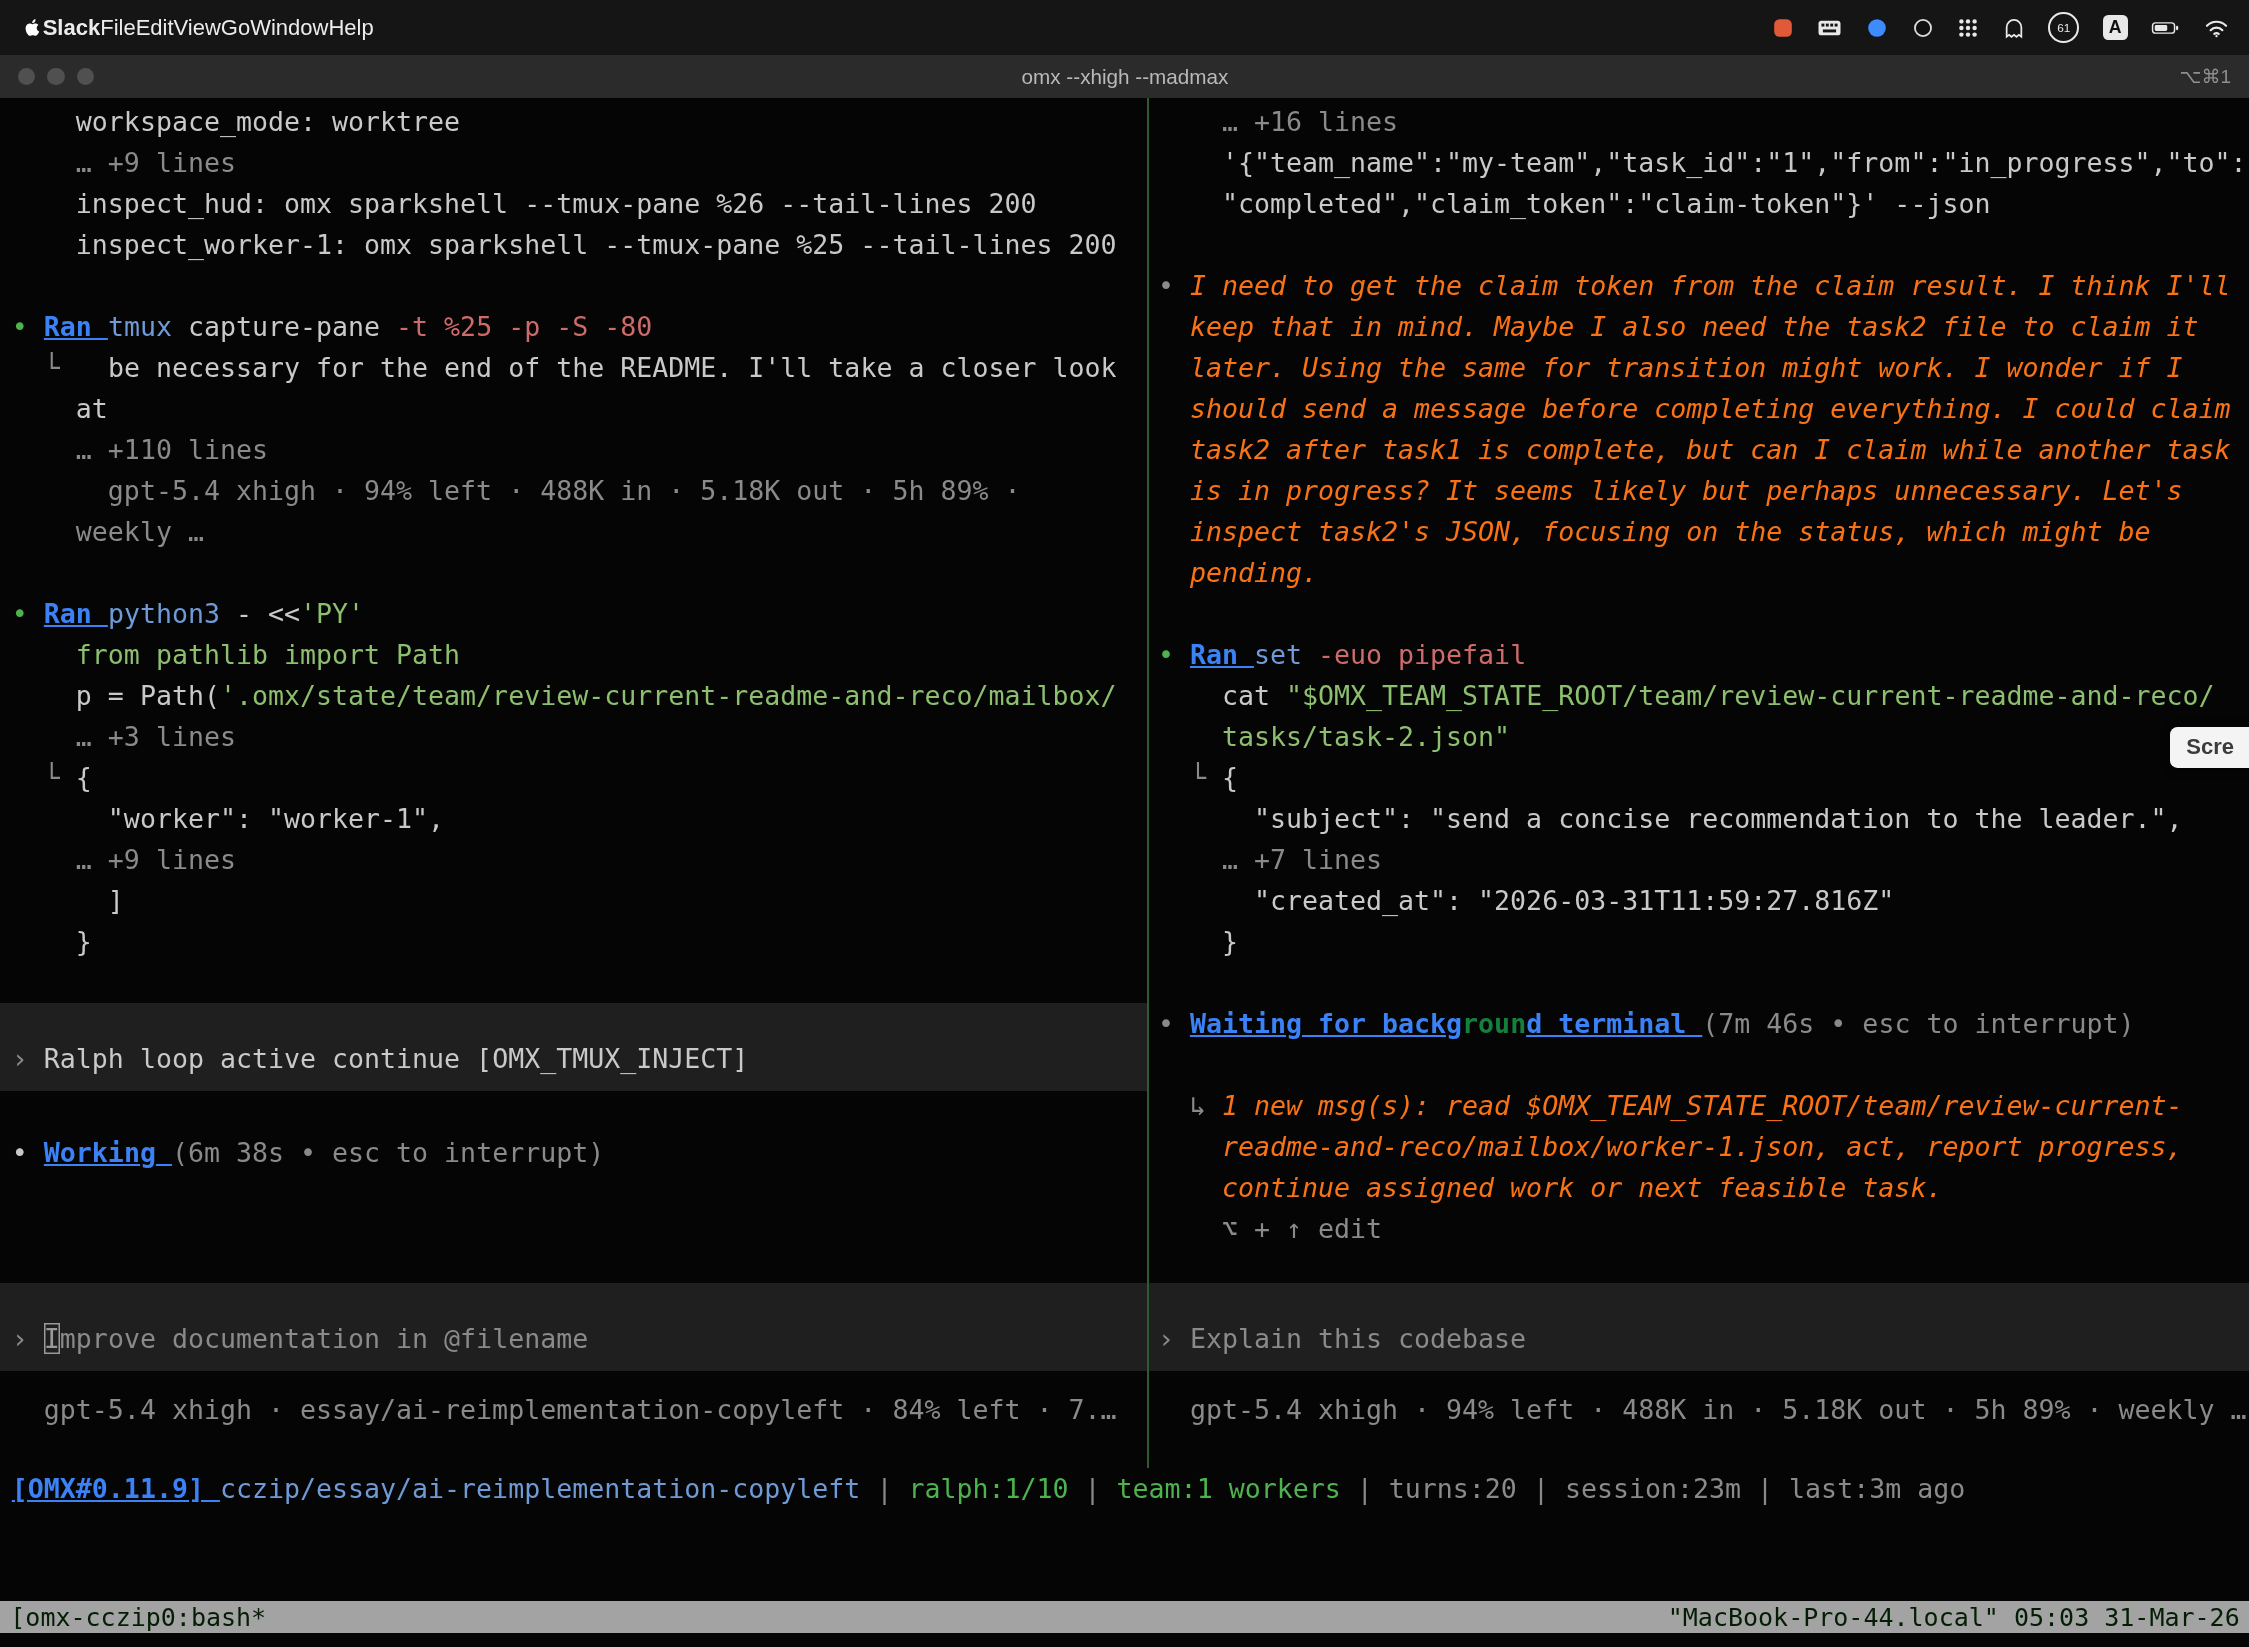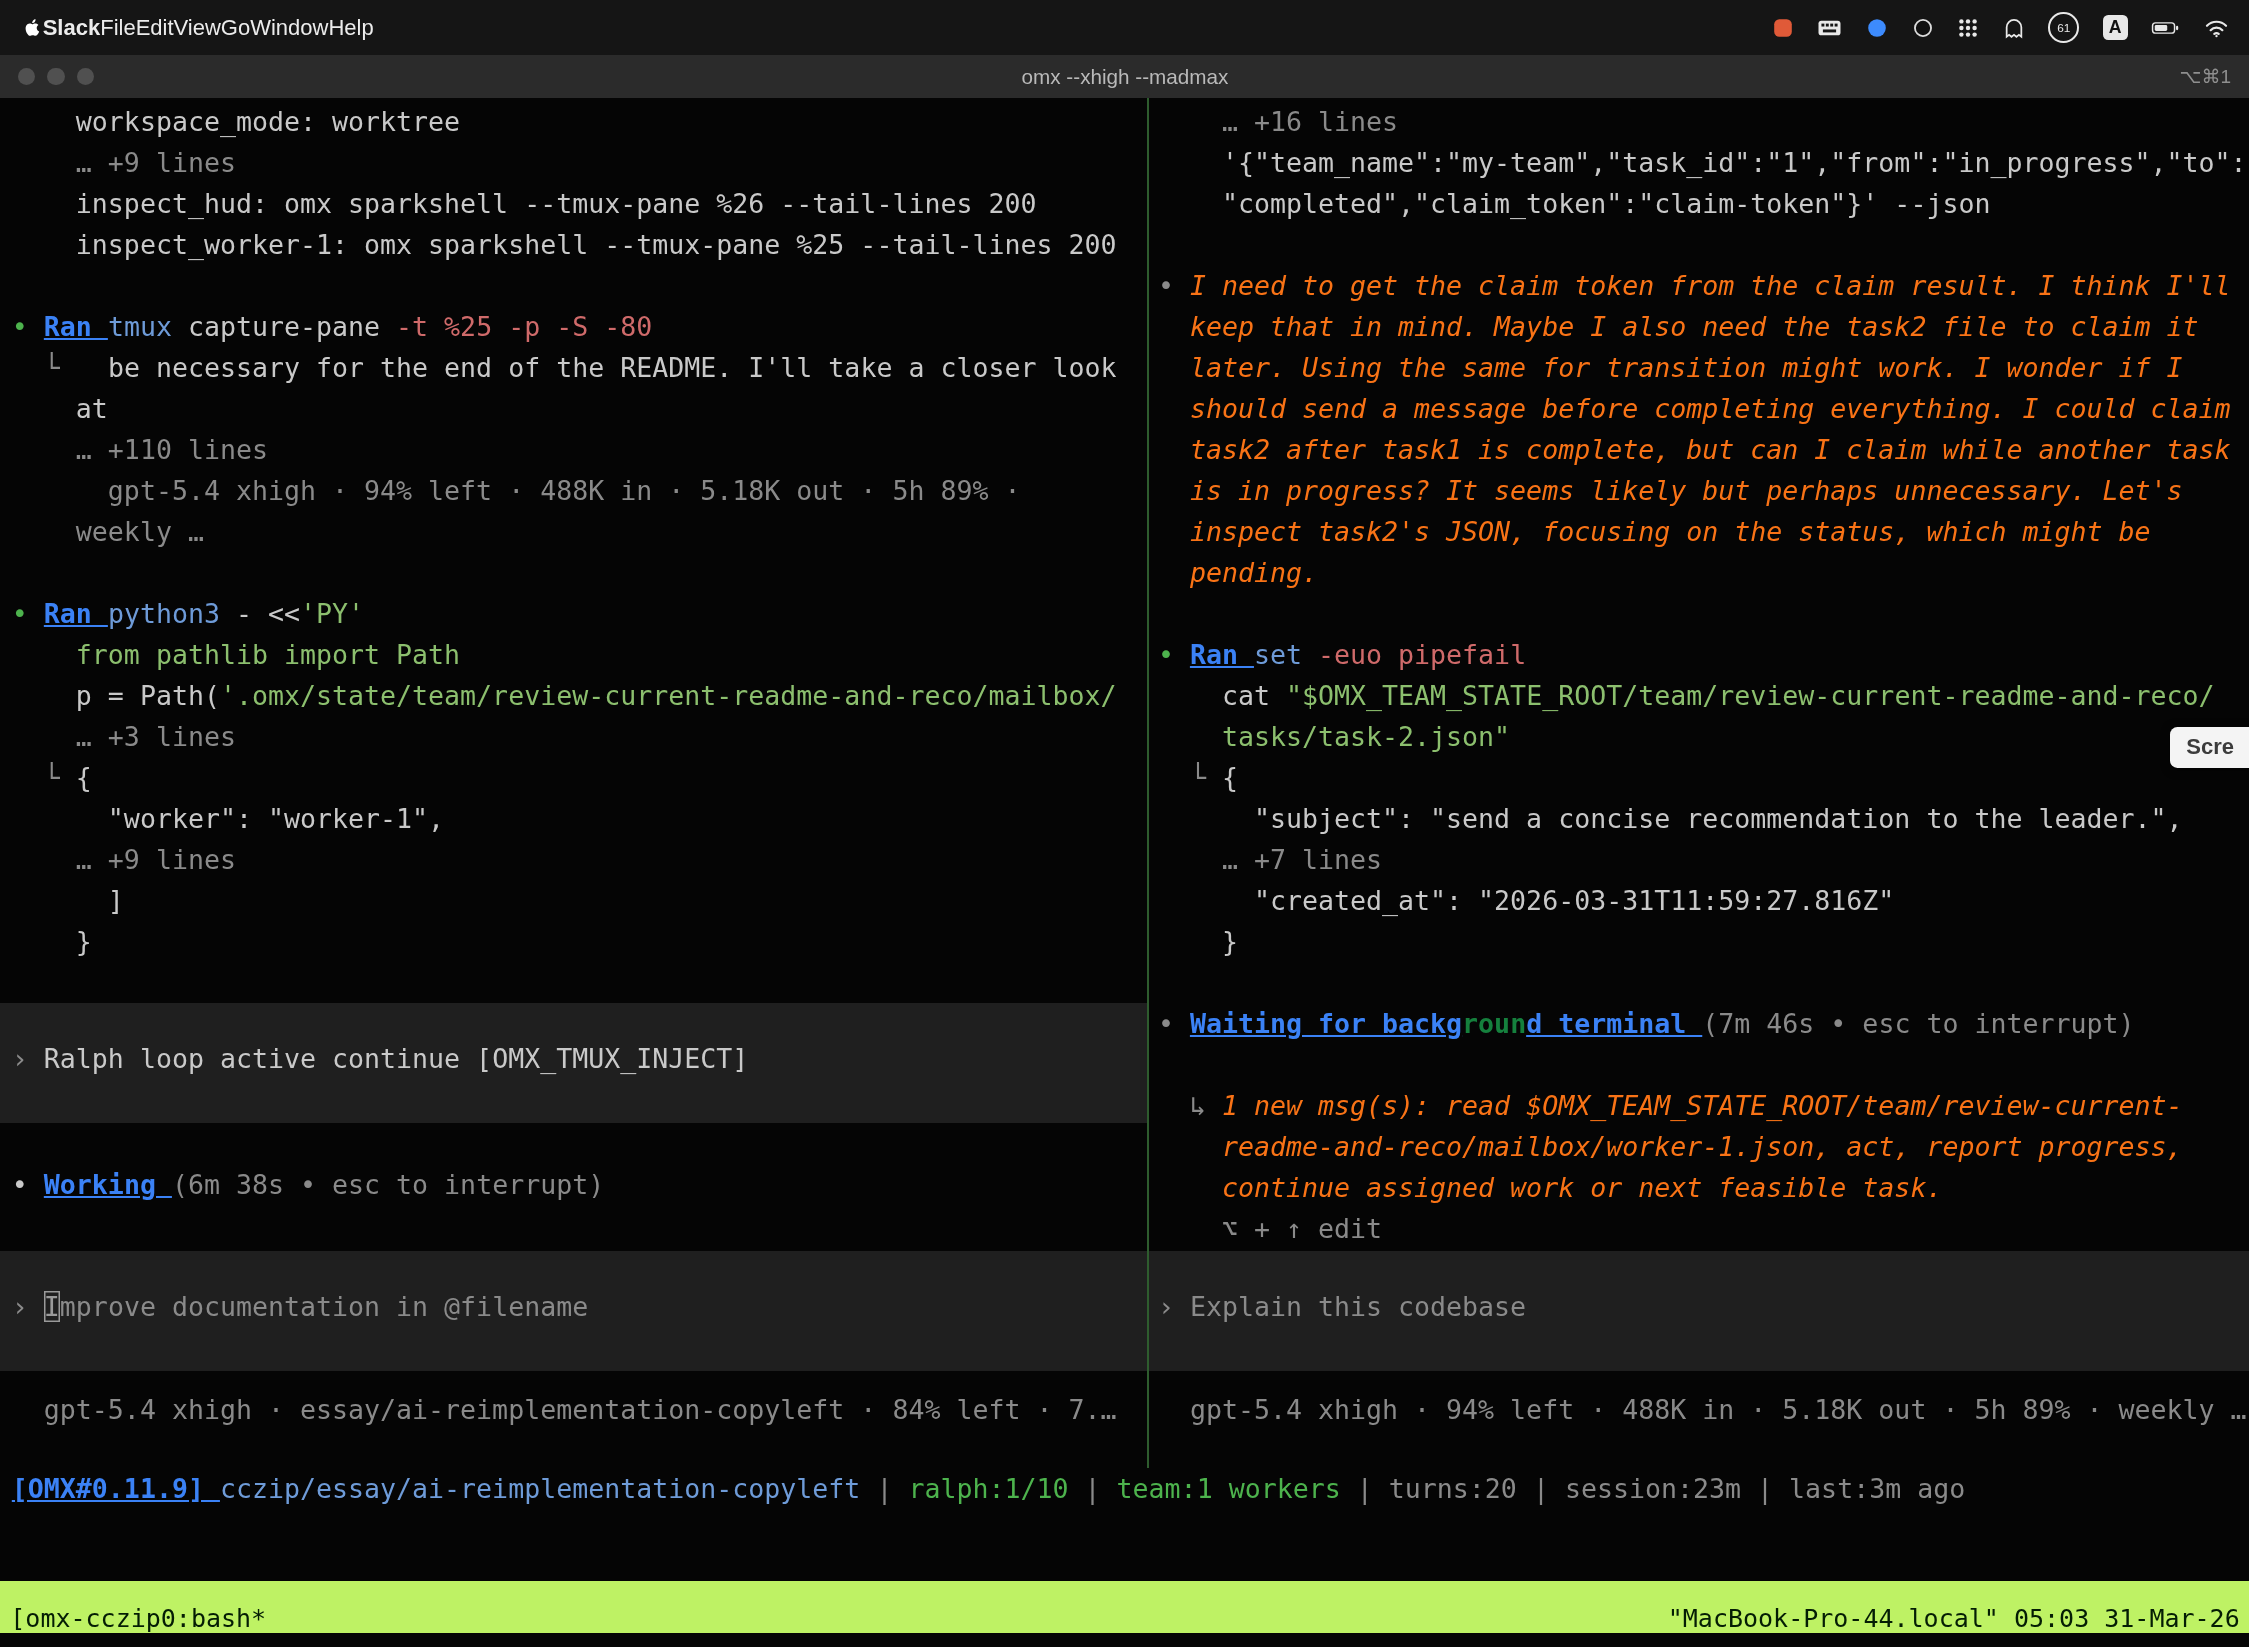--- a/index.html
+++ b/index.html
@@ -36,43 +36,43 @@
   
   .terminal{position:relative;height:1550px;display:flex;flex-direction:column;
             background:#050505;}
   .panes{display:flex;height:1370px;}
   .pane{height:100%;overflow:hidden;display:flex;flex-direction:column;
         padding-top:3px;}
   .pane.left{width:1135px;padding-left:11.8px;}
   .pane.right{flex:1;padding-left:8.9px;}
   .divider{width:2.2px;background:#2e5c2e;}
   .tline{height:41px;line-height:41px;white-space:pre;font-size:26.6px;}
-  .tline.band{height:120px;line-height:112px;background:#1f1f1f;}
+  .tline.band{height:88px;line-height:112px;background:#1f1f1f;}
   .pane.left .band{margin-left:-11.8px;padding-left:11.8px;}
   .pane.right .band{margin-left:-8.9px;padding-left:8.9px;}
   .pane-bottom{margin-top:auto;padding-bottom:41px;}
 
   .c-def{color:#c9c9c9;}
   .c-dim{color:#8a8a8a;}
   .c-bold{color:#3b82f6;font-weight:bold;text-decoration:underline;}
   .c-bgreen{color:#4db34d;}
   .c-blue{color:#6e9bd8;}
   .c-red{color:#cf6a6a;}
   .c-str{color:#8cbf6e;}
   .c-ital{color:#f97316;font-style:italic;}
   .c-shimmer{color:#15803d;font-weight:bold;}
   .c-cursor{color:#9a9a9a;box-shadow:inset 0 0 0 1.5px #9a9a9a;}
 
   .statusline{height:41px;line-height:41px;padding-left:11.8px;white-space:pre;
               font-size:26.6px;}
   .statusline .tline{display:inline;}
 
-  .tmuxbar{margin-top:auto;margin-bottom:14.8px;height:52px;background:#bef264;
+  .tmuxbar{margin-top:auto;margin-bottom:14.8px;height:32px;background:#a3a3a3;
            color:#041d04;display:flex;justify-content:space-between;
-           align-items:flex-end;padding:0 10.3px;font-size:25px;white-space:pre;}
+           align-items:center;padding:0 10.3px;font-size:25px;white-space:pre;}
 
   .tooltip{position:absolute;right:0;top:629px;background:#f4f4f4;color:#3c3c3c;
            font:600 22px "Liberation Sans",sans-serif;padding:7.4px 16px;
            border-radius:7.4px 0 0 7.4px;box-shadow:0 1.5px 8.9px rgba(0,0,0,.55);}
 </style>
 </head>
 <body>
 
 <div class="menubar">
   <div class="mb-left">

